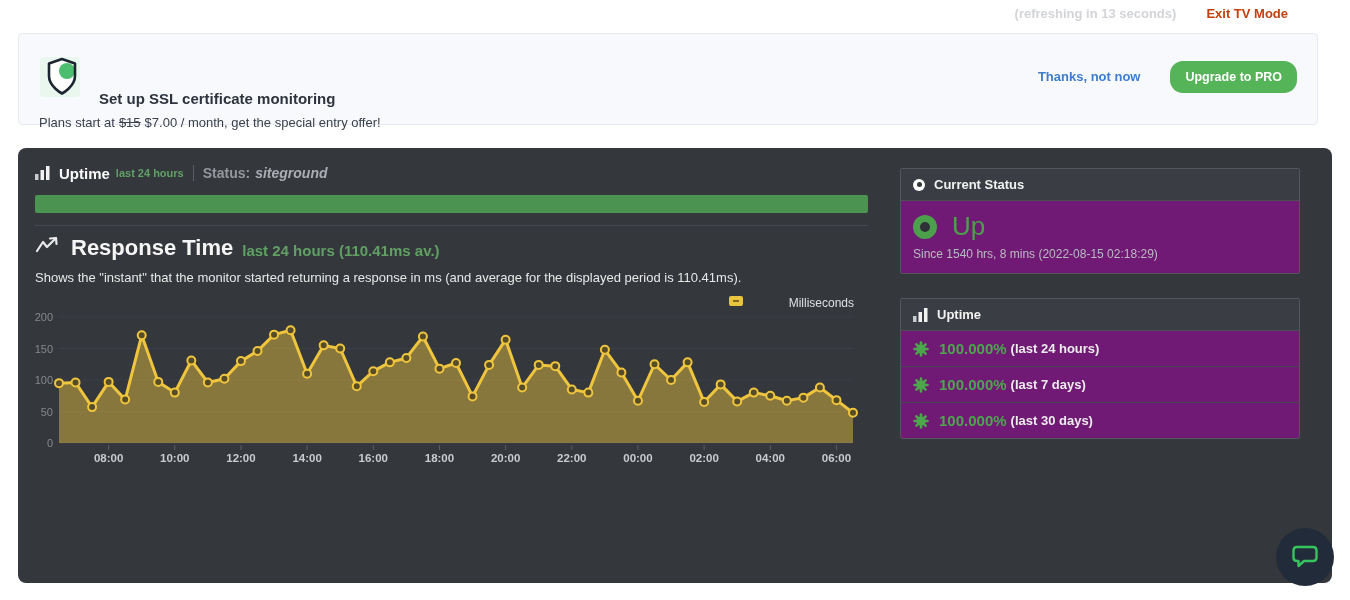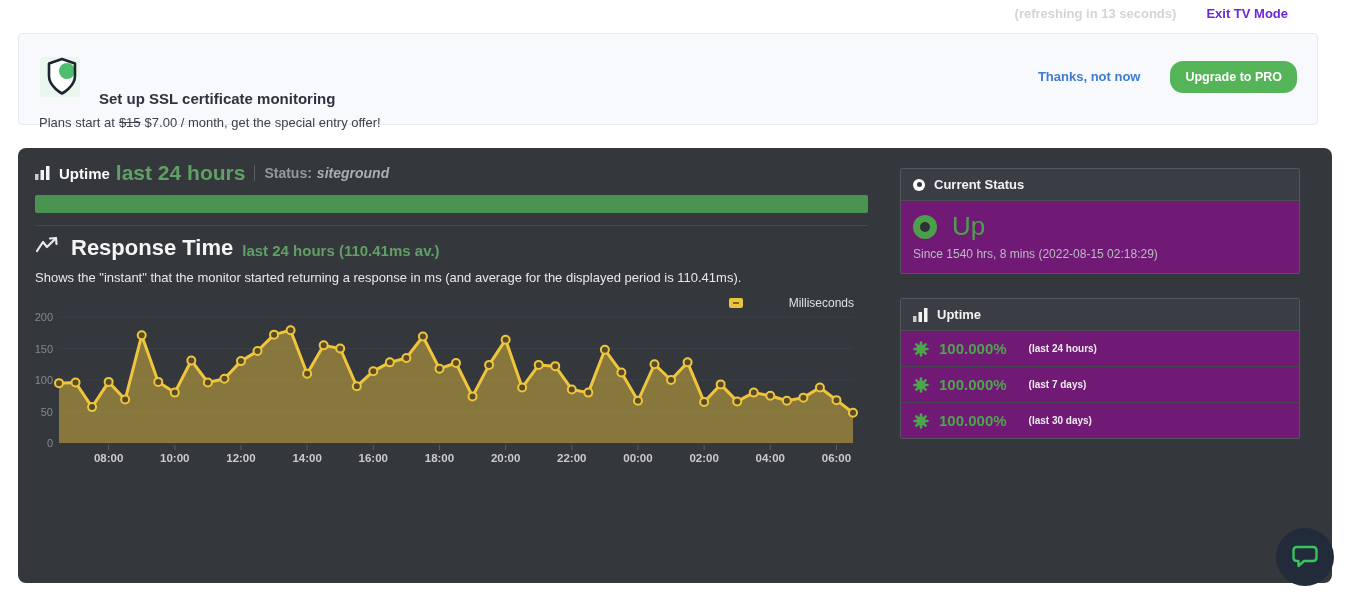--- a/index.html
+++ b/index.html
@@ -2,21 +2,21 @@
 <html><head>
 <meta charset="utf-8">
 <style>
   * { margin:0; padding:0; box-sizing:border-box; }
   html,body { width:1350px; height:600px; overflow:hidden; background:#ffffff;
               font-family:"Liberation Sans", sans-serif; position:relative; }
 
   
   .topbar { position:absolute; top:6px; right:62px; display:flex; gap:30px; align-items:center; }
   .refresh-note { color:#d2d4d8; font-size:13px; font-weight:bold; }
-  .exit-tv { color:#6d28d9; font-size:13px; font-weight:bold; cursor:pointer; }
+  .exit-tv { color:#c2410c; font-size:13px; font-weight:bold; cursor:pointer; }
 
   
   .banner { position:absolute; left:18px; top:33px; width:1300px; height:92px;
             background:#f8f9fd; border:1px solid #e7eaf3; border-radius:4px;
             padding:12px 20px 12px 20px; }
   .banner-top { display:flex; align-items:center; }
   .shield-wrap { width:46px; height:46px; margin-right:14px; flex:0 0 auto; }
   .banner-title { font-size:15px; font-weight:bold; color:#2e333d;margin-top:44px; }
   .banner-spacer { flex:1; }
   .dismiss-link { color:#3d7cd0; font-size:13px; font-weight:bold; cursor:pointer; }
@@ -27,37 +27,37 @@
   .new-price { margin-left:4px; }
 
   
   .panel { position:absolute; left:18px; top:148px; width:1314px; height:435px;
            background:#34373c; border-radius:8px; display:flex; }
   .left-col { width:833px; margin-left:17px; margin-top:14px; }
 
   .uptime-header-row { display:flex; align-items:center; height:22px; }
   .mini-bars { margin-right:8px; display:flex; align-items:flex-end; }
   .panel-title { font-size:15px; font-weight:bold; color:#fafafa; }
-  .panel-range { font-size:21px; font-weight:bold; color:#61a065; margin-left:6px; }
+  .panel-range { font-size:11px; font-weight:bold; color:#61a065; margin-left:6px; }
   .v-divider { width:1px; height:16px; background:#5b5e64; margin:0 9px; }
   .monitor-label { font-size:14px; font-weight:bold; color:#94979c; }
   .monitor-name { font-size:14px; font-weight:bold; font-style:italic; color:#aaadb2; margin-left:5px; }
 
   .uptime-bar { margin-top:11px; height:18px; width:100%; background:#4b9350; border-radius:2px; }
 
   .section-divider { margin-top:12px; border-top:1px solid #45484e; }
 
   .resp-header { margin-top:9px; display:flex; align-items:center; }
   .resp-icon { margin-right:10px; }
   .resp-title { font-size:22px; font-weight:bold; color:#f5f5f5; }
   .resp-range { font-size:15px; font-weight:bold; color:#61a065; margin-left:9px; margin-top:4px; }
 
   .resp-desc { margin-top:9px; font-size:13px; color:#e8e8e8; }
 
-  .legend-row { margin-top:11px; display:flex; justify-content:flex-end; align-items:center; margin-right:14px;gap:40px; }
+  .legend-row { margin-top:11px; display:flex; justify-content:flex-end; align-items:flex-start; margin-right:14px;gap:40px; }
   .legend-box { width:14px; height:10px; background:#e9c43e; border-radius:2px; position:relative; margin-right:6px; }
   .legend-box::after { content:""; position:absolute; left:4px; top:4px; width:6px; height:2px; background:#7c681f; }
   .legend-label { font-size:12px; color:#dde0e2; }
 
   .chart-svg { display:block; margin-top:3px; }
 
   
   .sidebar { width:400px; margin-left:32px; margin-top:20px; }
   .side-box { border:1px solid #53565b; border-radius:2px; background:#701a75; margin-bottom:24px; }
   .box-header { padding:8px 12px; background:#3a3d43; border-bottom:1px solid #4b4e54;
@@ -72,21 +72,21 @@
   .donut-lg { width:24px; height:24px; border-radius:50%; background:#4ca04c; margin-right:15px;
               display:flex; align-items:center; justify-content:center; }
   .donut-lg i { display:block; width:10px; height:10px; border-radius:50%; background:#2e3136; }
   .status-text { font-size:26px; color:#4ca04c;text-align:center; }
   .since-text { margin-top:5px; font-size:12px; color:#b9bcbf; }
 
   .uptime-row { display:flex; align-items:center; padding:9px 12px; border-bottom:1px solid #45484e; }
   .uptime-row:last-child { border-bottom:none; }
   .burst-icon { margin-right:10px; display:flex; }
   .uptime-value { font-size:15px; font-weight:bold; color:#4ca64c; }
-  .uptime-period { font-size:10px; font-weight:bold; color:#ececec; margin-left:22px; }
+  .uptime-period { font-size:13px; font-weight:bold; color:#ececec; margin-left:4px; }
 
   .downtime-body { padding:10px 12px 14px; font-size:13px; color:#ececec; line-height:1.45; }
 
   
   .chat-bubble { position:absolute; left:1276px; top:528px; width:58px; height:58px; border-radius:50%;
                  background:#222b3a; display:flex; align-items:center; justify-content:center; cursor:pointer; }
 </style>
 </head>
 <body>
 

